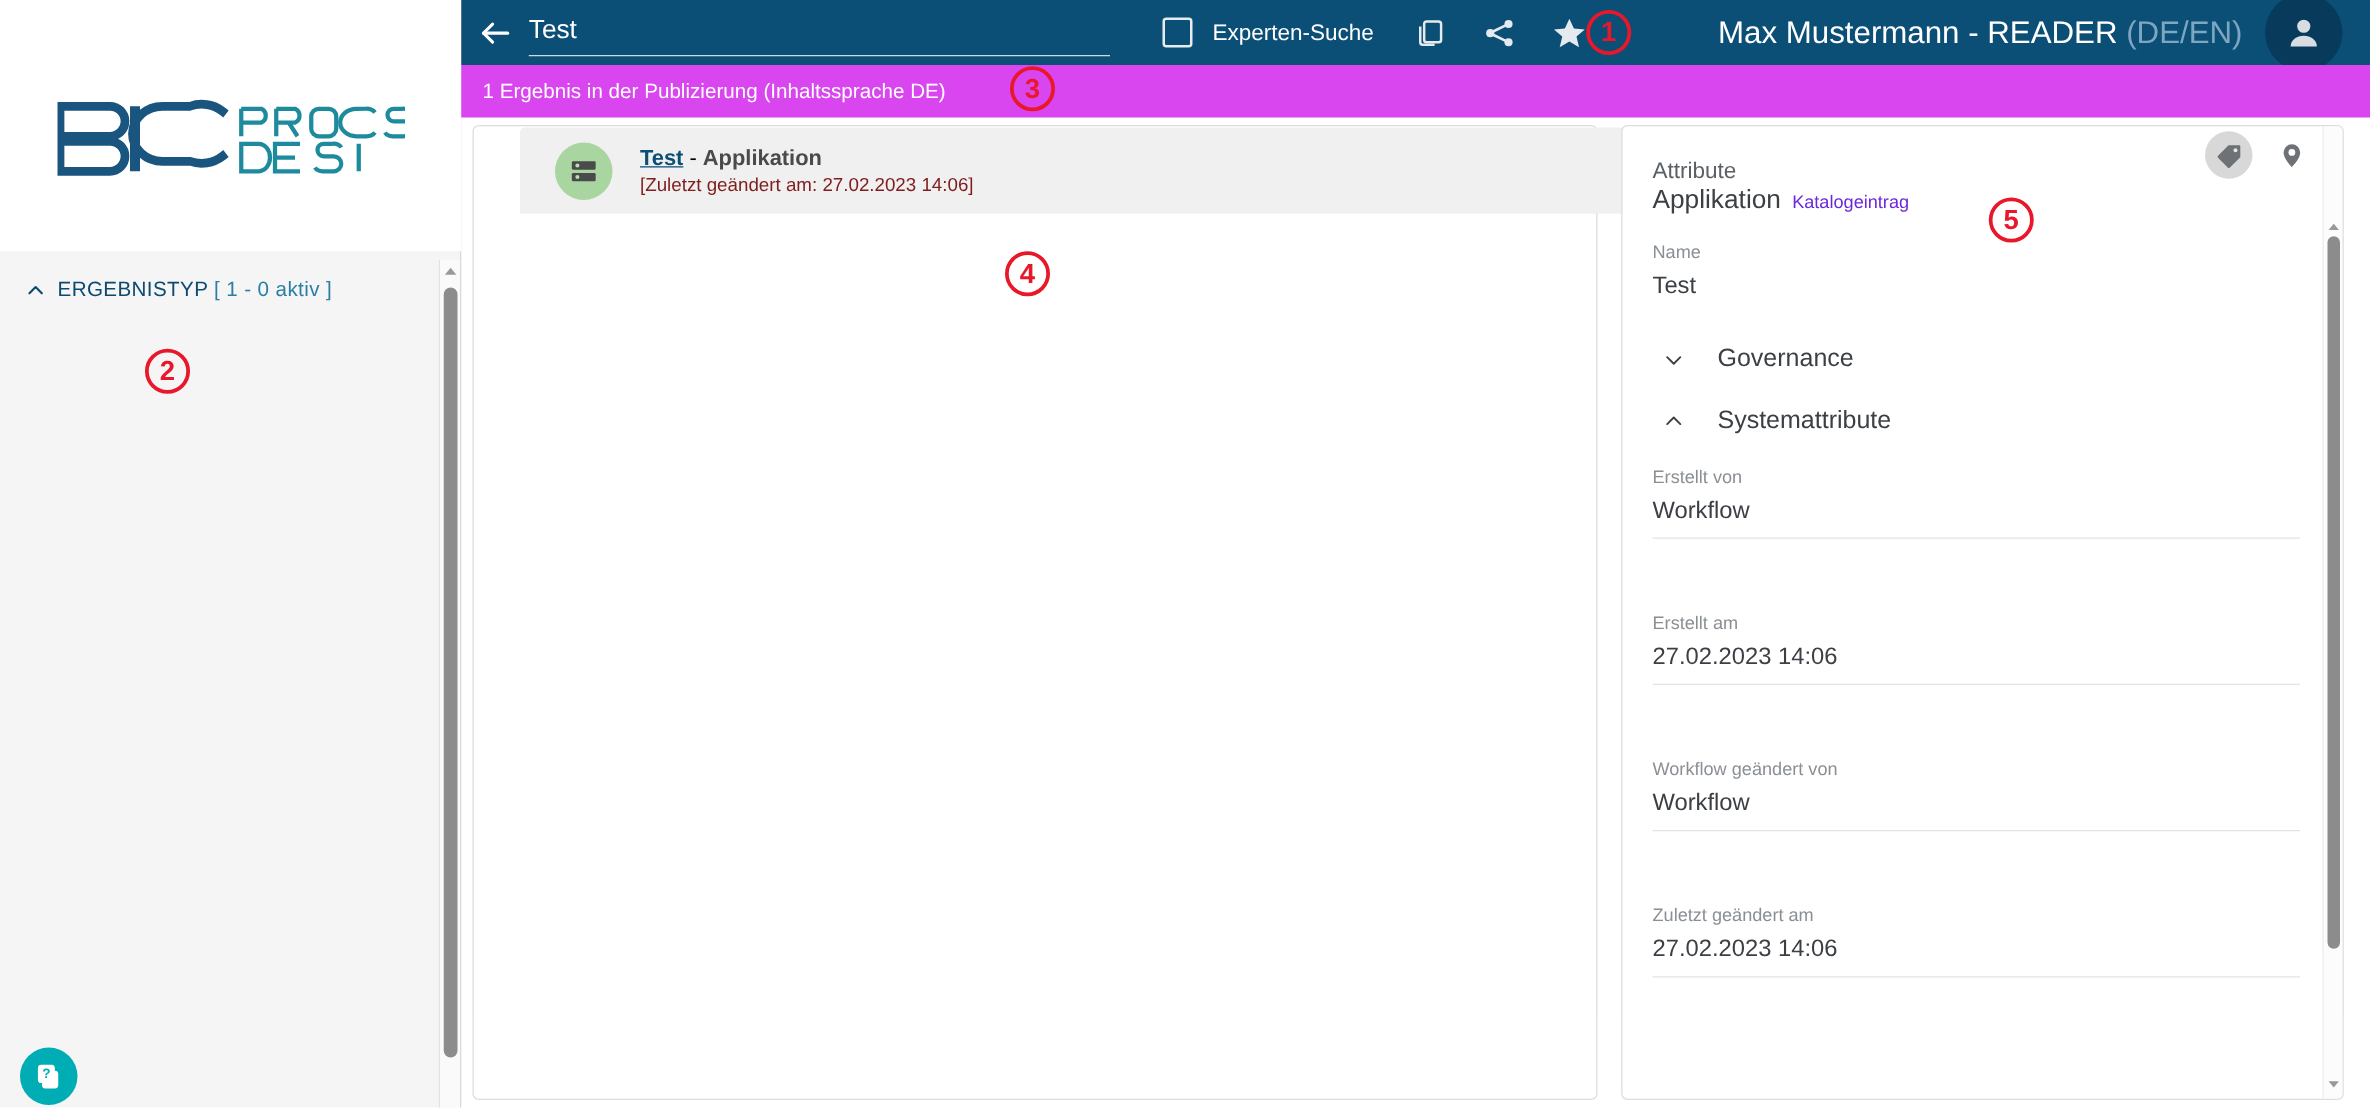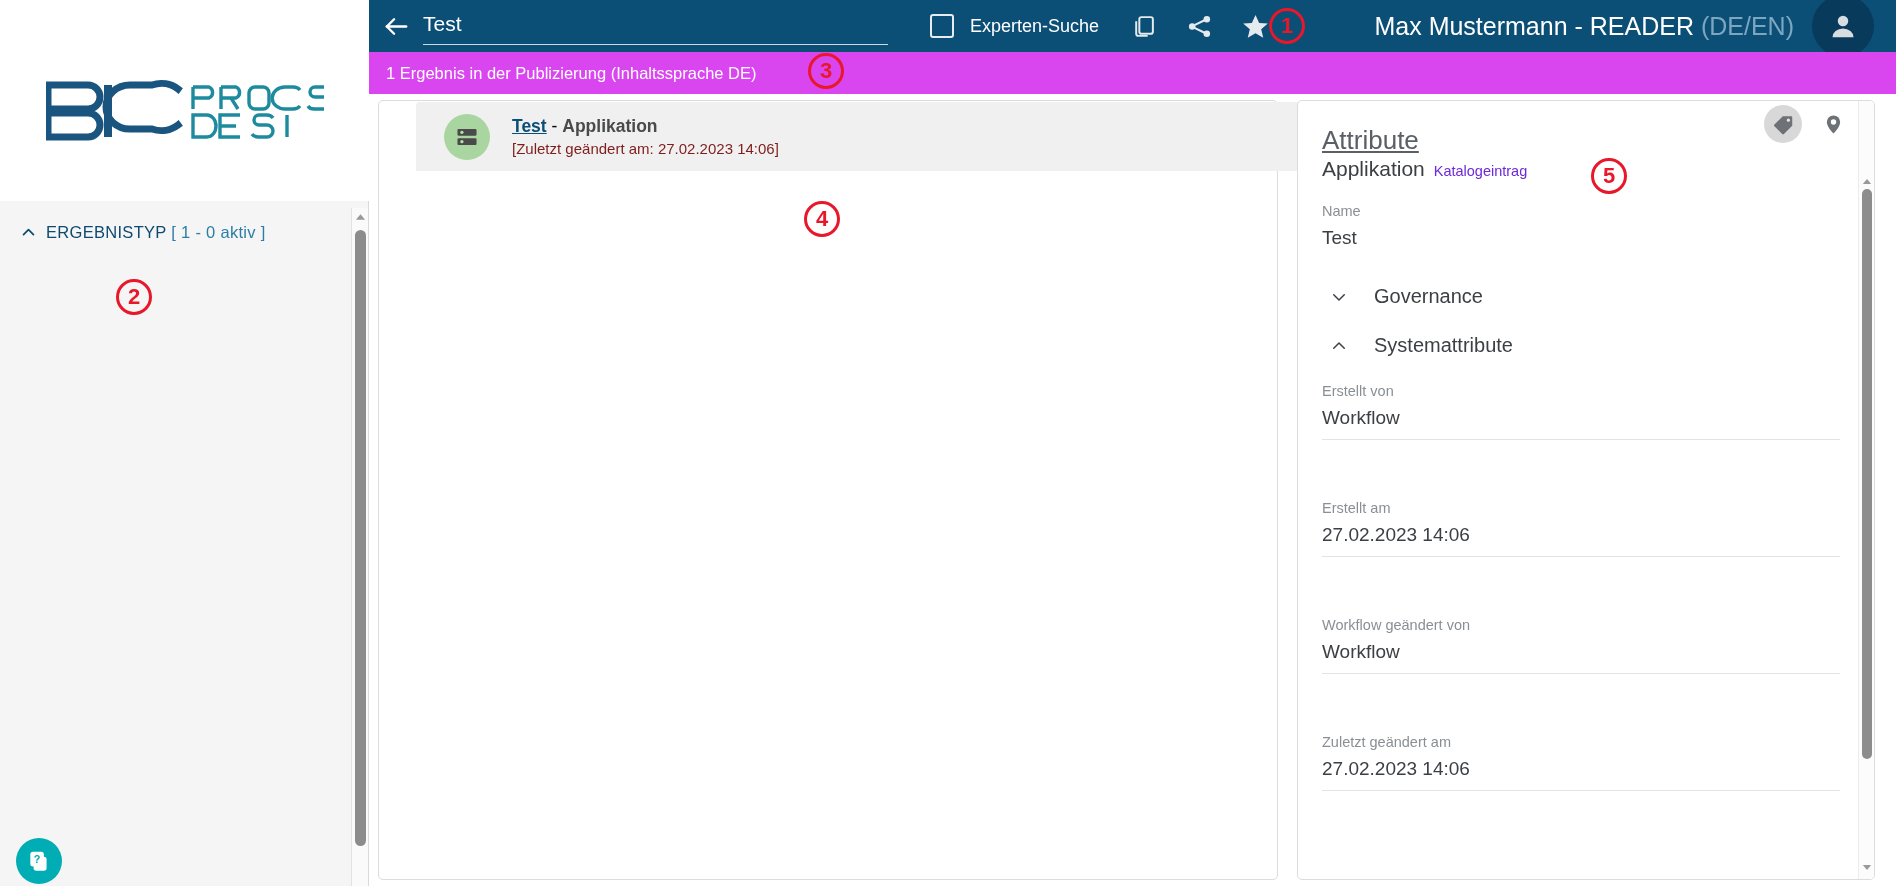--- a/index.html
+++ b/index.html
@@ -167,21 +167,21 @@
   #result-sub { font-size: 15px; color: #7f1d1d; }
 
   
   #attr-panel {
     position: absolute; left: 1297px; top: 100px;
     width: 578px; height: 780px;
     background: #ffffff; border: 1px solid #dcdcdc; border-radius: 5px;
     overflow: hidden;
   }
   #attr-header { padding: 25px 0 0 24px; position: relative; }
-  #attr-h1 { font-size: 26px; color: #5a6066; font-weight: normal; line-height: 1.12; text-decoration: underline; }
+  #attr-h1 { font-size: 18px; color: #5a6066; font-weight: normal; line-height: 1.12; }
   #attr-h2-row { display: flex; align-items: baseline; gap: 9px; margin-top: 2px; }
   #attr-h2 { font-size: 21px; color: #3c4045; }
   #attr-h3 { font-size: 14.5px; color: #6d28d9; }
 
   #attr-icons {
     position: absolute; right: 22px; top: 4px;
     display: flex; align-items: center; gap: 12px;
   }
   .attr-icon-btn {
     width: 38px; height: 38px; border-radius: 50%;

